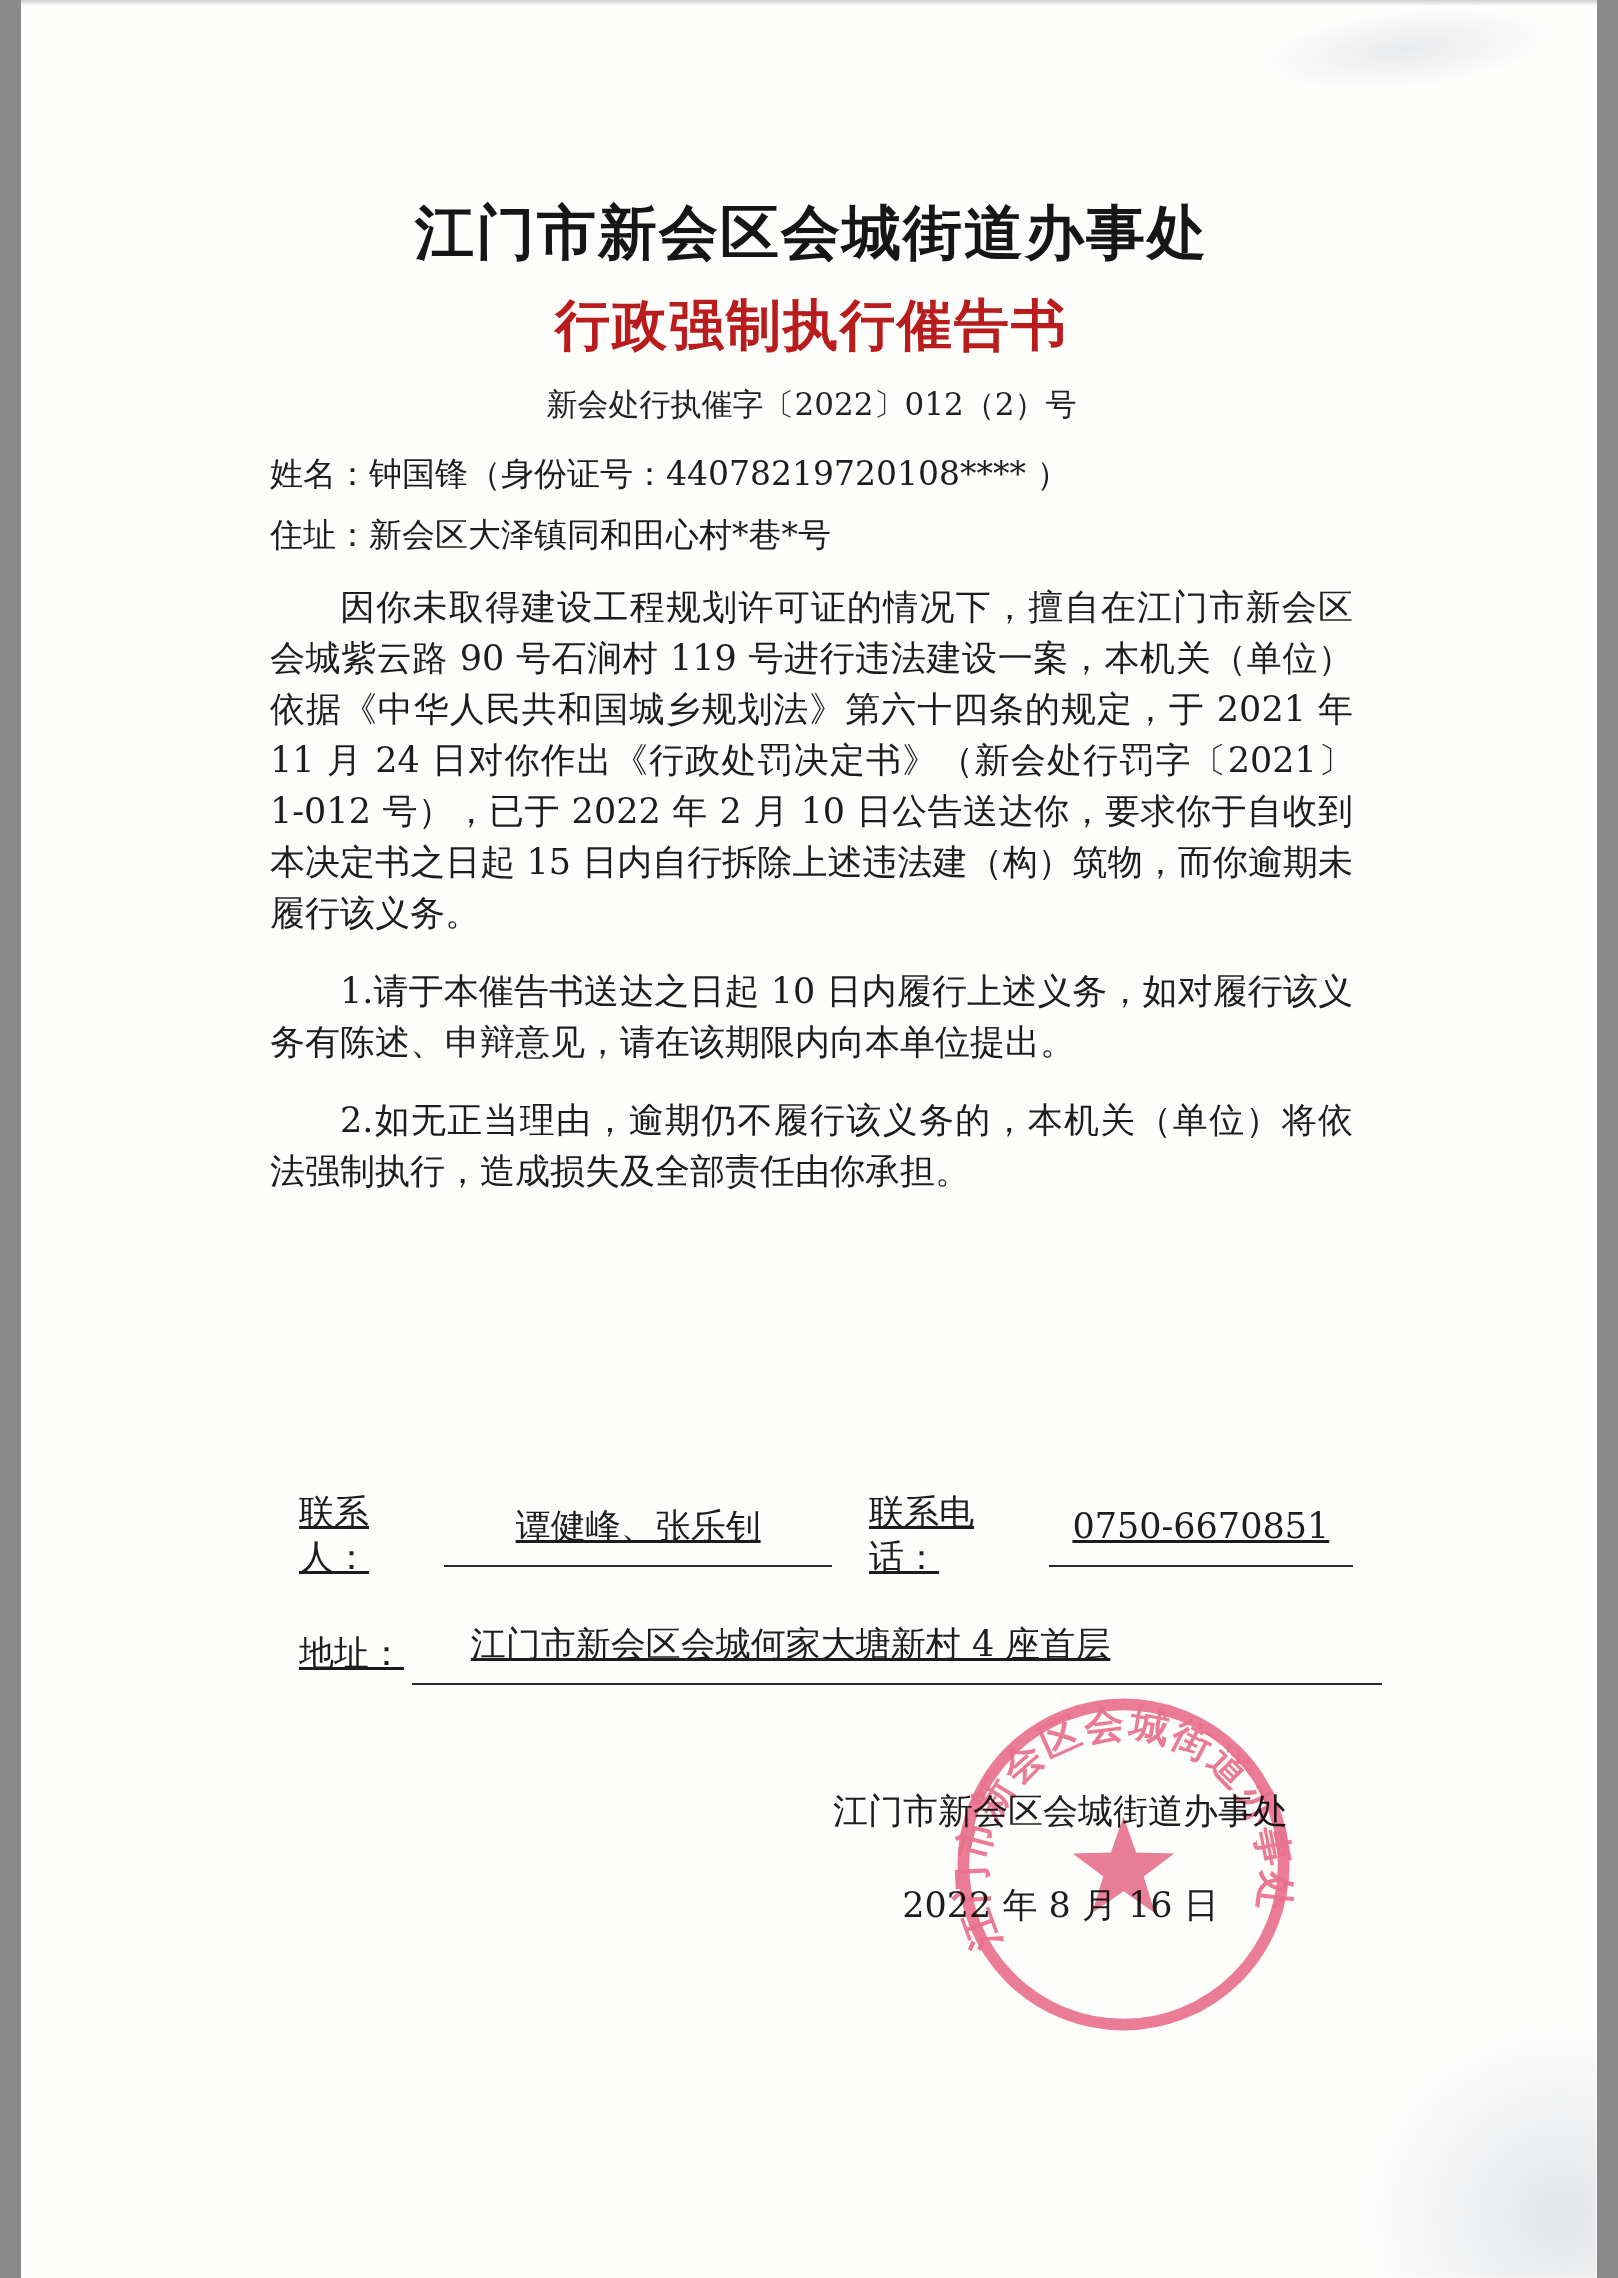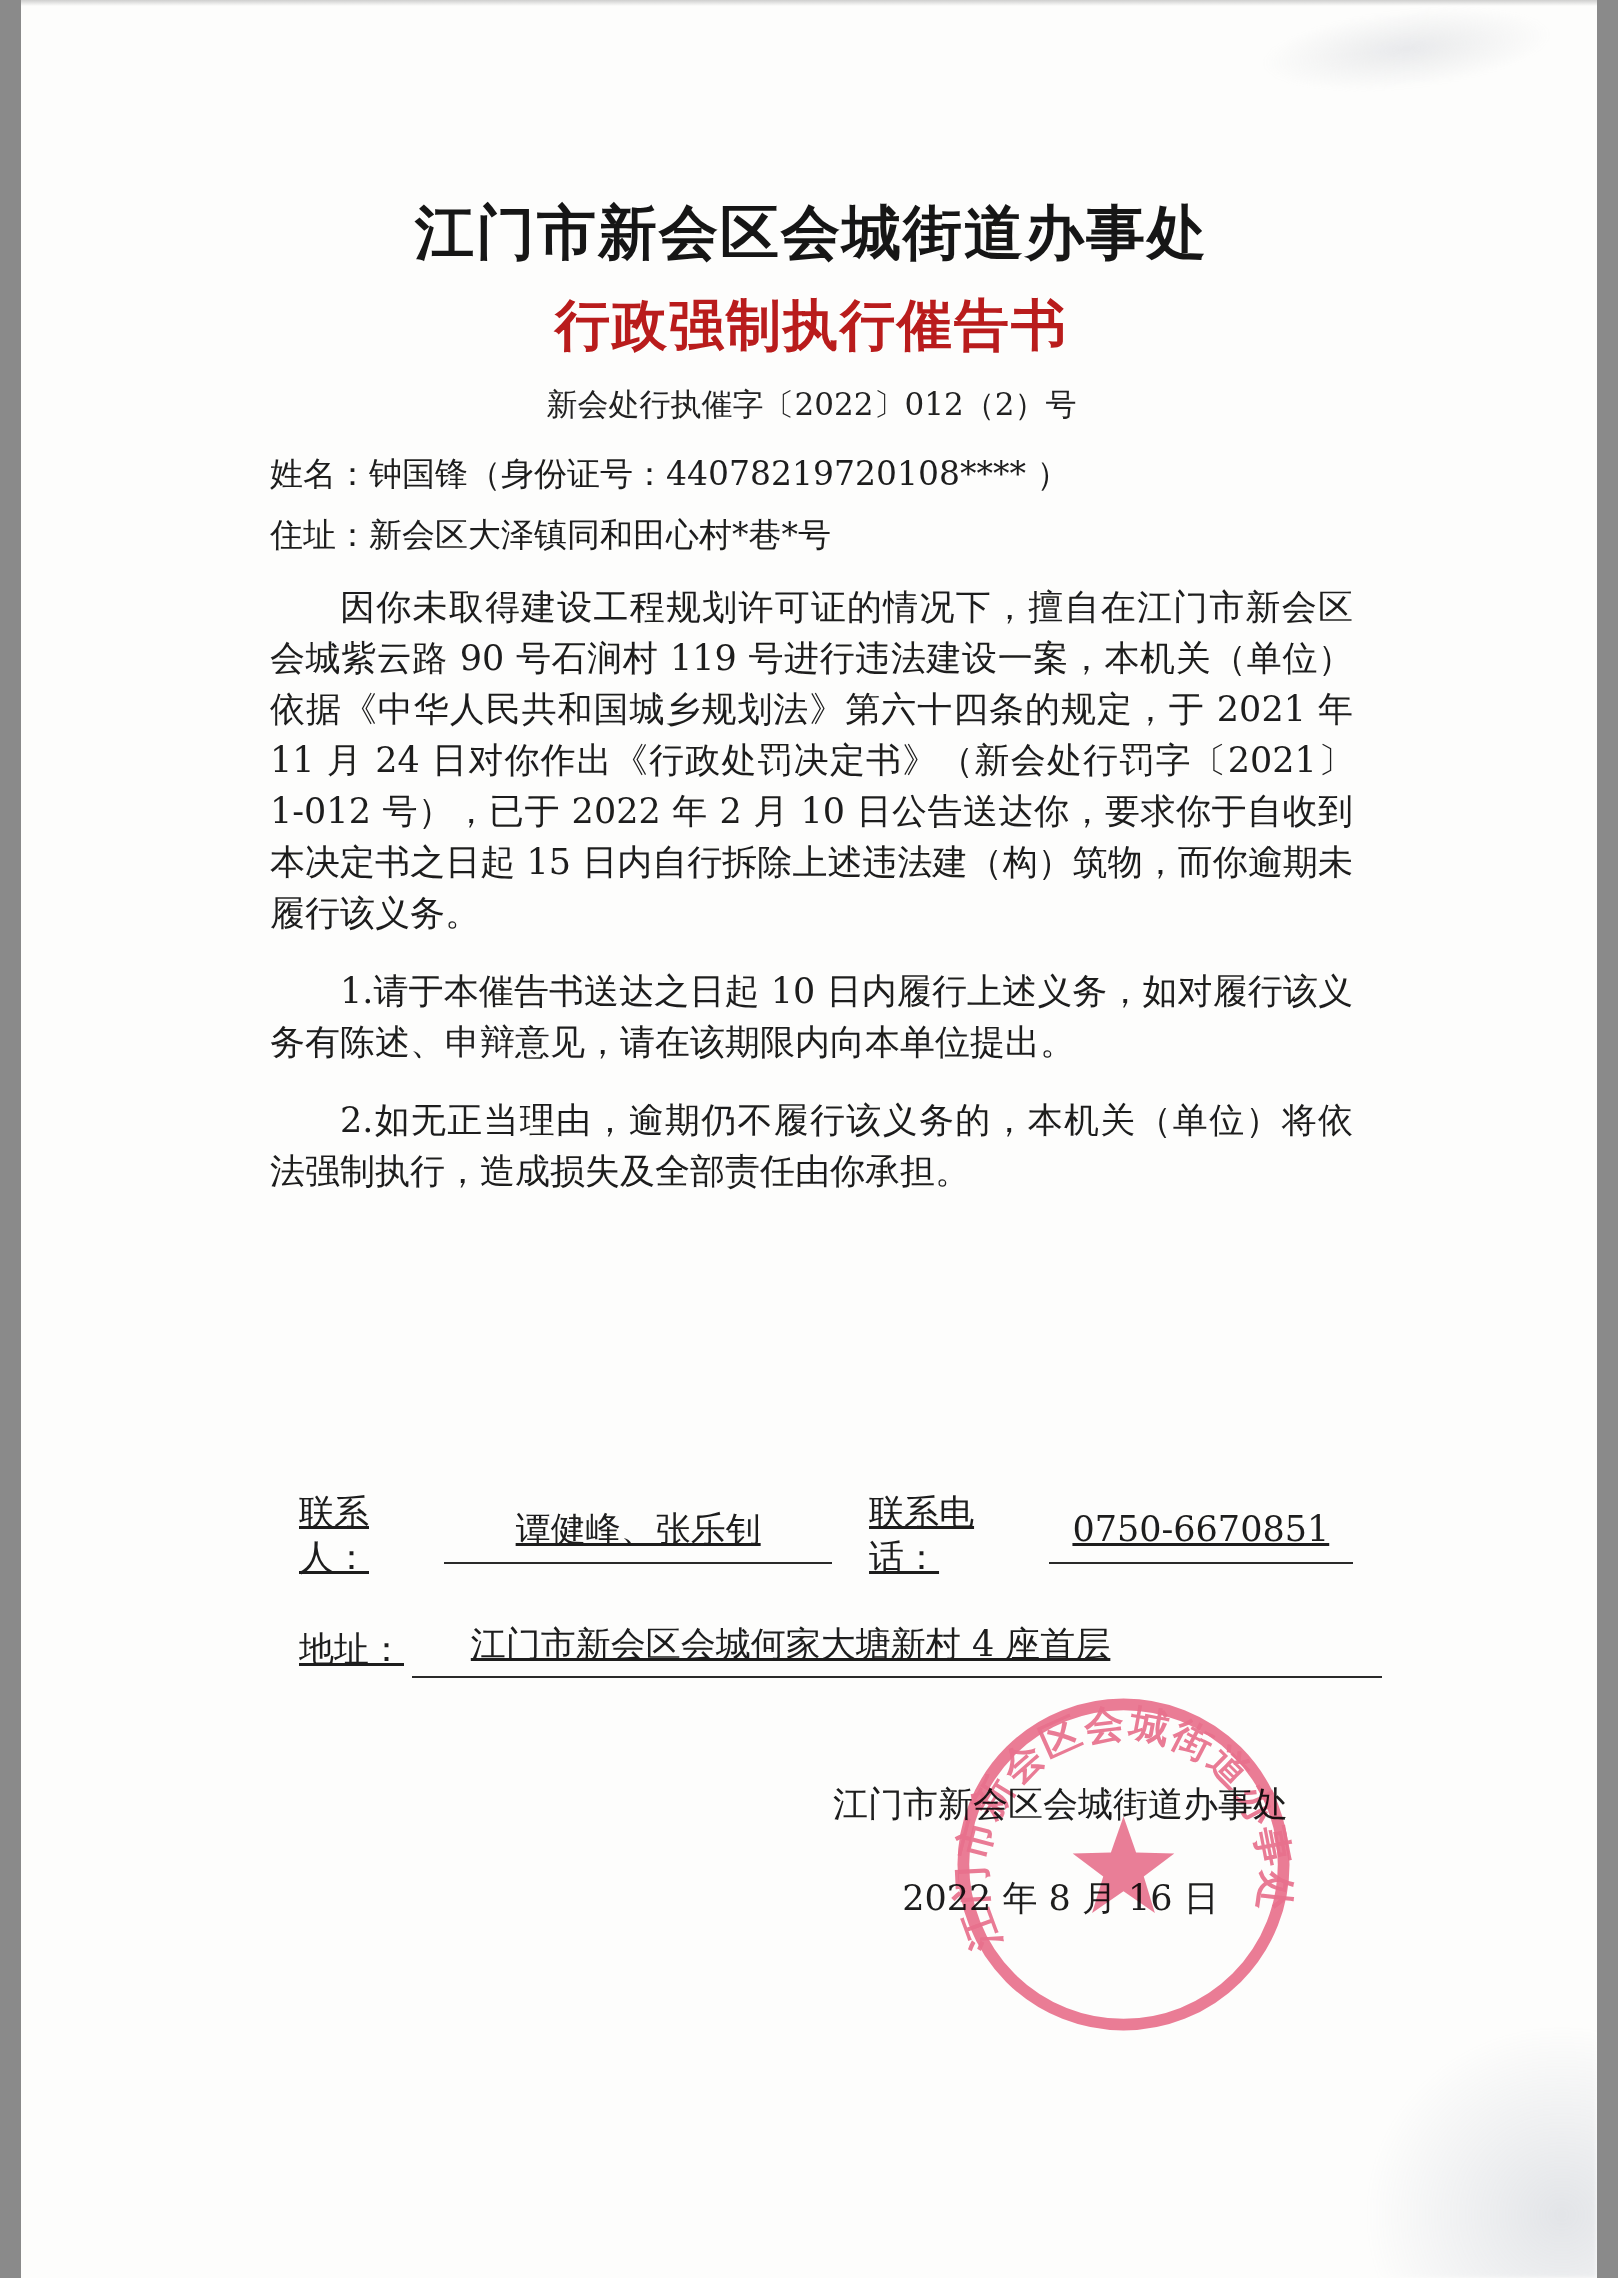--- a/index.html
+++ b/index.html
@@ -72,21 +72,21 @@
     margin-top: 293px;
     padding-left: 29px;
     color: #1d1d1d;
     text-decoration: underline;
   }
   .contact-row.addr-row { margin-top: 41px; }
   .u-field {
     display: inline-block;
     border-bottom: 2.9px solid #2a2a2a;
     text-align: center;
-    padding-bottom: 9px;
+    padding-bottom: 16px;
   }
   .u-contact { width: 395px; }
   .u-phone { width: 310px; margin-right: 0; }
   .label-contact { margin-right: 7.8px; }
   .label-phone { margin-left: 37px; margin-right: 7.8px; }
   .label-addr { margin-right: 7.8px; }
   .u-addr {
     flex: 1;
     margin-right: -29px;
     text-align: left;

